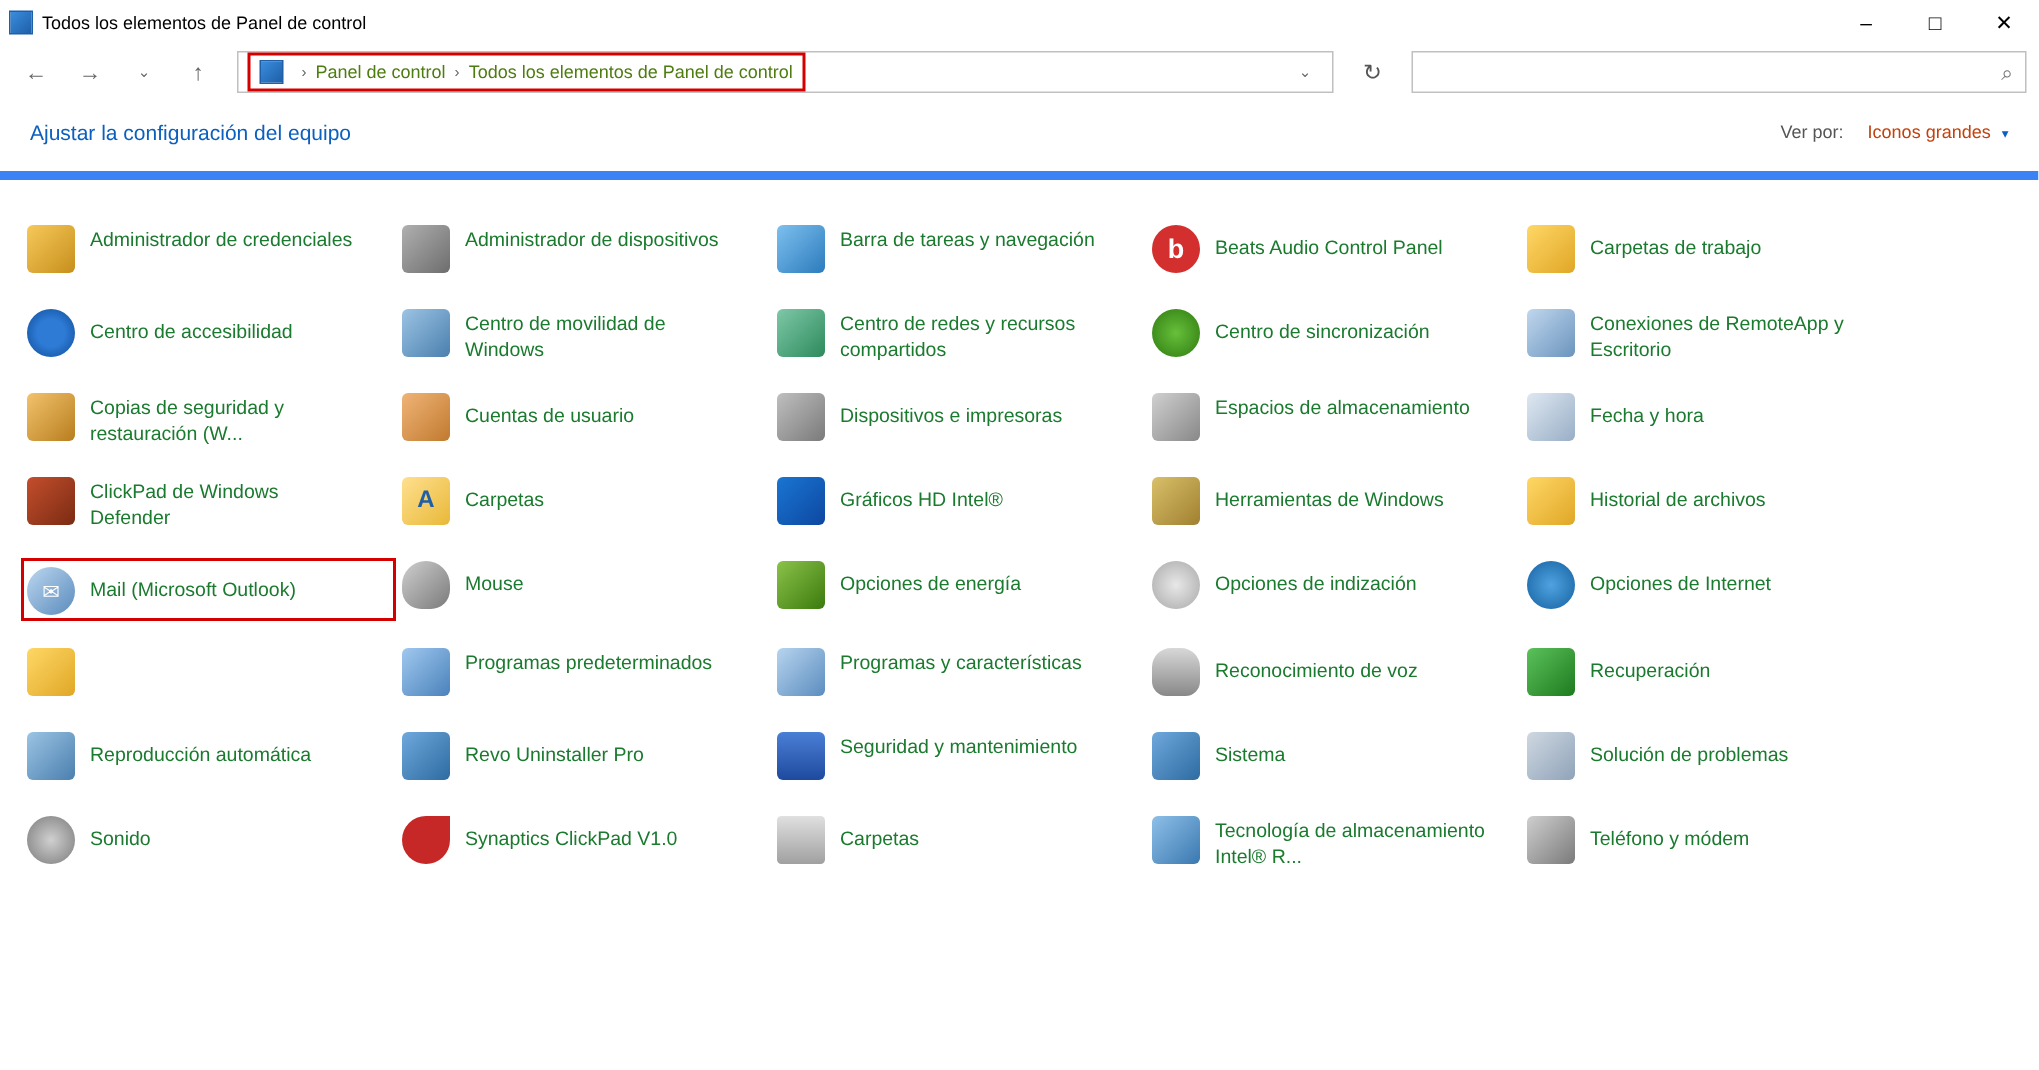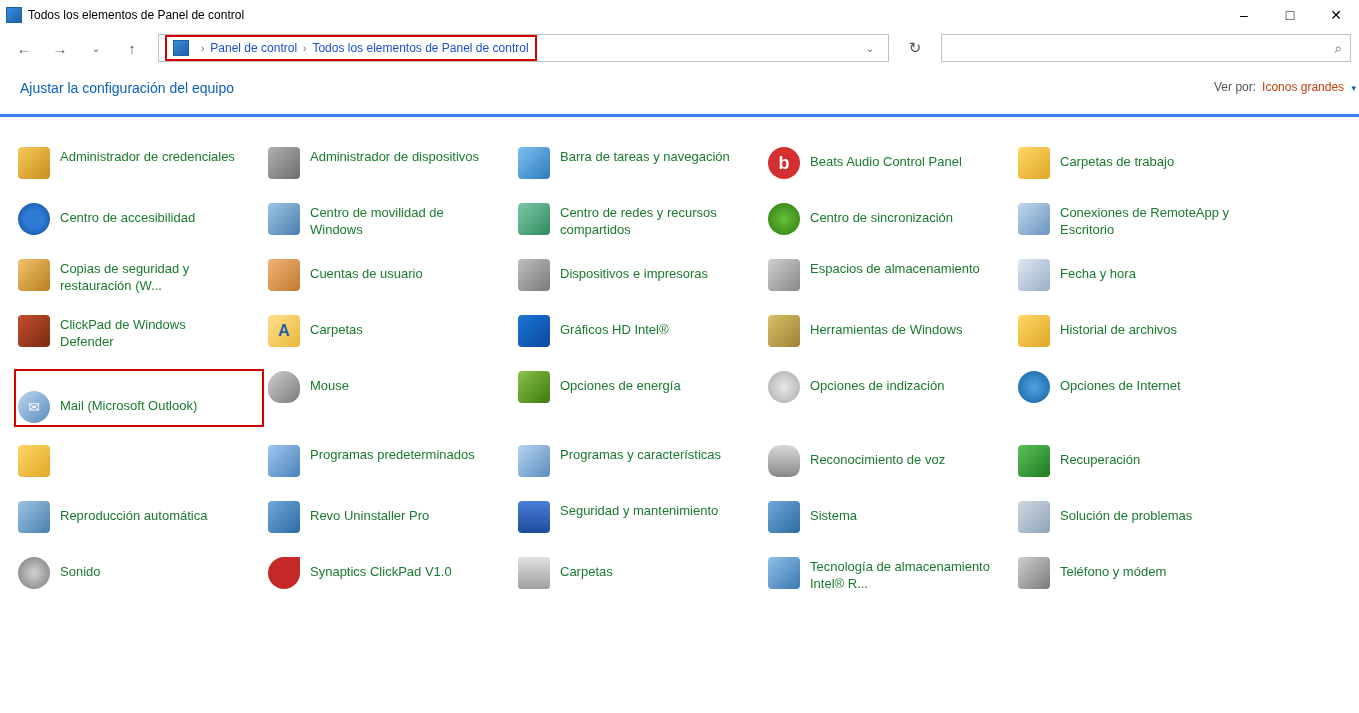--- a/index.html
+++ b/index.html
@@ -70,21 +70,21 @@
     align-items: center;
     padding: 0 6px;
   }
   .addrbar .crumb-icon {
     width: 16px; height: 16px;
     background: linear-gradient(135deg,#3a8dde,#1e5fa8);
     border: 1px solid #1e5fa8;
     margin-right: 6px;
   }
   .addrbar .sep { margin: 0 6px; color: #666; font-size: 10px; }
-  .addrbar .crumb { font-size: 12px; color: #1d4ed8; }
+  .addrbar .crumb { font-size: 12px; color: #4d7c0f; }
   .addrbar-spacer { flex: 1; }
   .addrbar .drop {
     width: 24px;
     color: #666; font-size: 10px; text-align: center;
   }
   .refresh-btn {
     width: 32px; height: 28px;
     display: inline-flex; align-items: center; justify-content: center;
     border: none; background: transparent; color: #555; font-size: 15px;
   }
@@ -96,49 +96,50 @@
     padding: 0 8px;
     margin-left: 6px;
   }
   .searchbox input {
     flex: 1; border: none; outline: none; font-size: 12px;
   }
   .searchbox .s-icon { color: #777; font-size: 14px; }
   
   .subheader {
     display: flex;
-    padding: 14px 3px 18px 20px;
-    border-bottom: 3px solid #3b82f6;
+    align-items: center;
+    padding: 14px 20px 18px 20px;
+    border-bottom: 6px solid #3b82f6;
   }
   .subheader h2 {
     font-size: 14px; font-weight: normal; color: #0a5fbf;
   }
   .subheader .sh-spacer { flex: 1; }
-  .viewby-label { font-size: 12px; color: #555; margin-right: 6px; }
+  .viewby-label { font-size: 12px; color: #555; margin-right: 16px; }
   .viewby-value { font-size: 12px; color: #c2410c; }
   .viewby-chevron { font-size: 9px; color: #0a5fbf; margin-left: 4px; }
   
   .cp-grid {
     display: grid;
     grid-template-columns: repeat(5, 250px);
     column-gap: 0px;
     row-gap: 16px;
     padding: 28px 14px;
   }
   .cp-item {
     display: flex;
     align-items: flex-start;
     gap: 10px;
     padding: 2px 4px;
     cursor: pointer;
     min-height: 40px;
   }
   .cp-item.highlighted {
     border: 2px solid #d40000;
-    padding: 20px 6px 2px 2px;
+    padding: 4px 6px 2px 2px;
   }
   .cp-icon {
     width: 32px; height: 32px;
     flex-shrink: 0;
     border-radius: 4px;
     display: inline-flex; align-items: center; justify-content: center;
     font-size: 18px; color: #fff;
     position: relative;
   }
   .cp-label {

